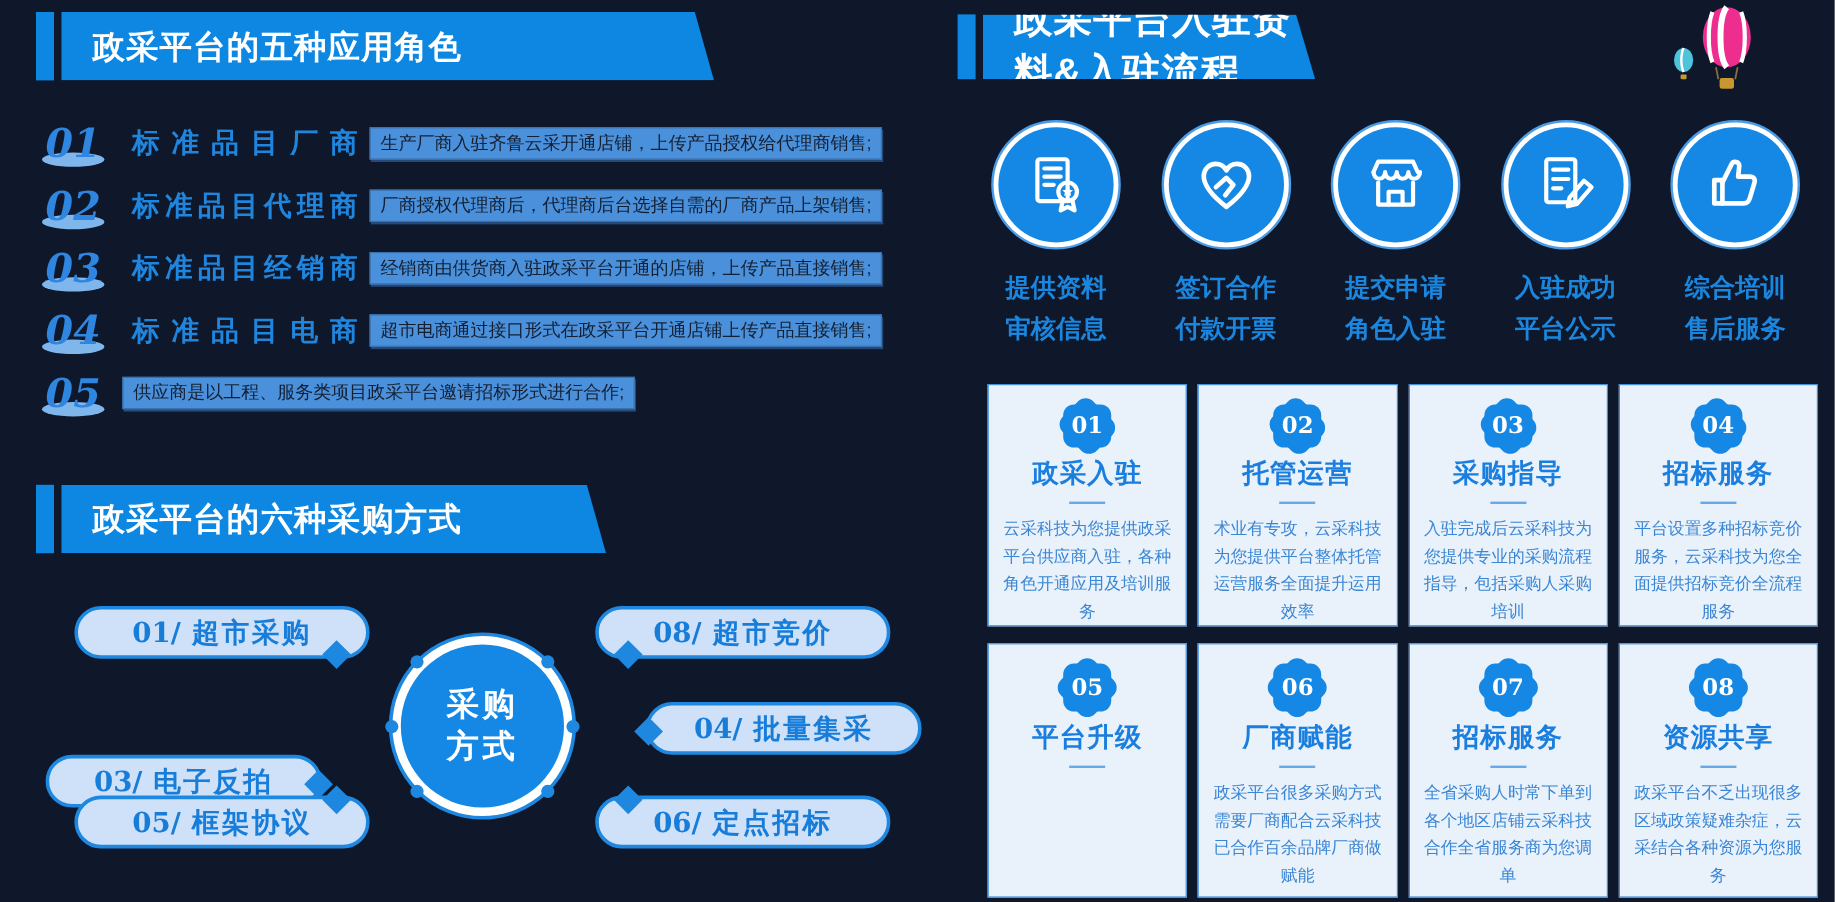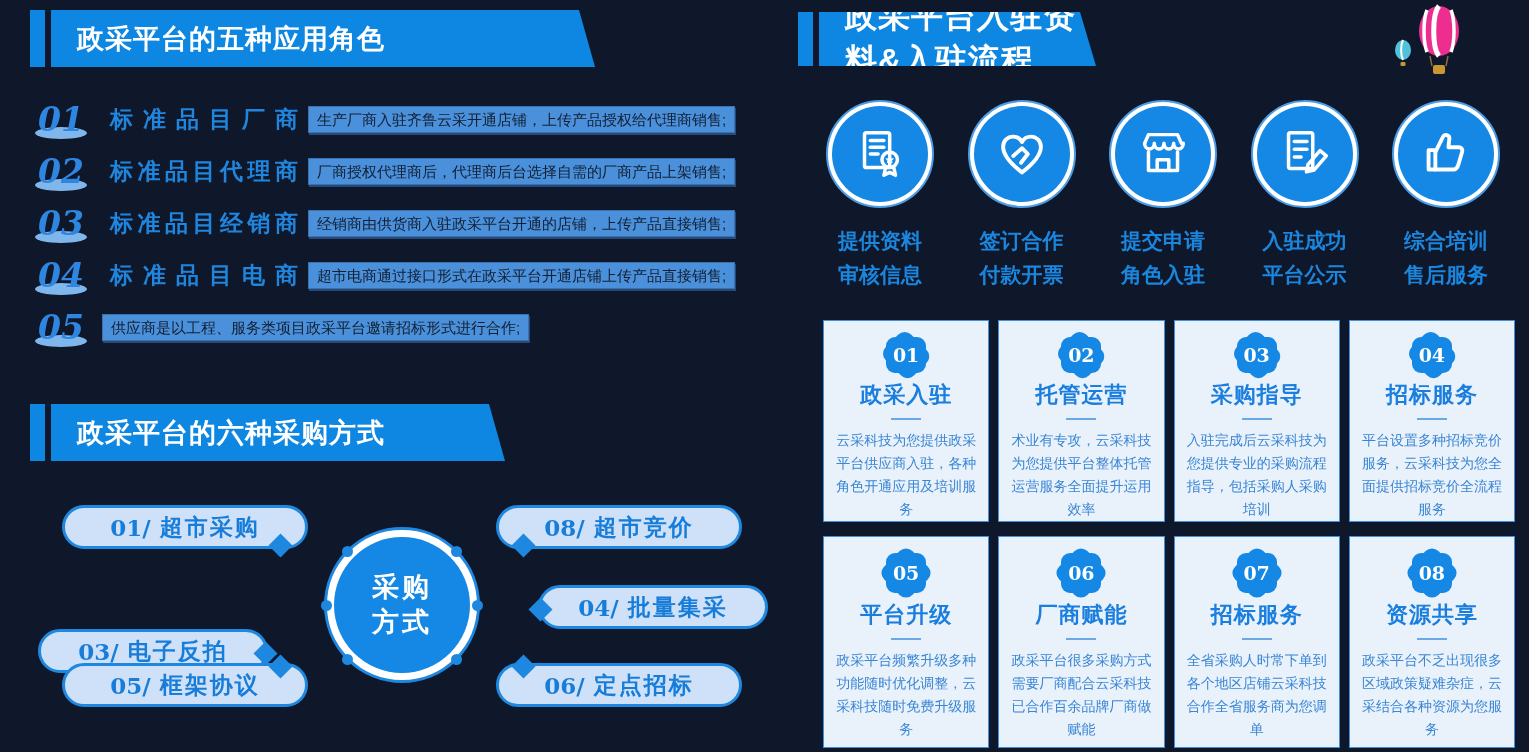--- a/index.html
+++ b/index.html
@@ -325,21 +325,20 @@
       <div class="card-desc">平台设置多种招标竞价服务，云采科技为您全面提供招标竞价全流程服务</div>
     </div>
     <div class="card">
       <div class="badge">
           <span class="sq"></span>
           <span class="sq sq2"></span>
           <span class="bnum">05</span>
         </div>
       <div class="card-title">平台升级</div>
       <div class="card-divider"></div>
-      <div class="card-desc">政采平台频繁升级多种功能随时优化调整，云采科技随时免费升级服务</div>
     </div>
     <div class="card">
       <div class="badge">
           <span class="sq"></span>
           <span class="sq sq2"></span>
           <span class="bnum">06</span>
         </div>
       <div class="card-title">厂商赋能</div>
       <div class="card-divider"></div>
       <div class="card-desc">政采平台很多采购方式需要厂商配合云采科技已合作百余品牌厂商做赋能</div>

